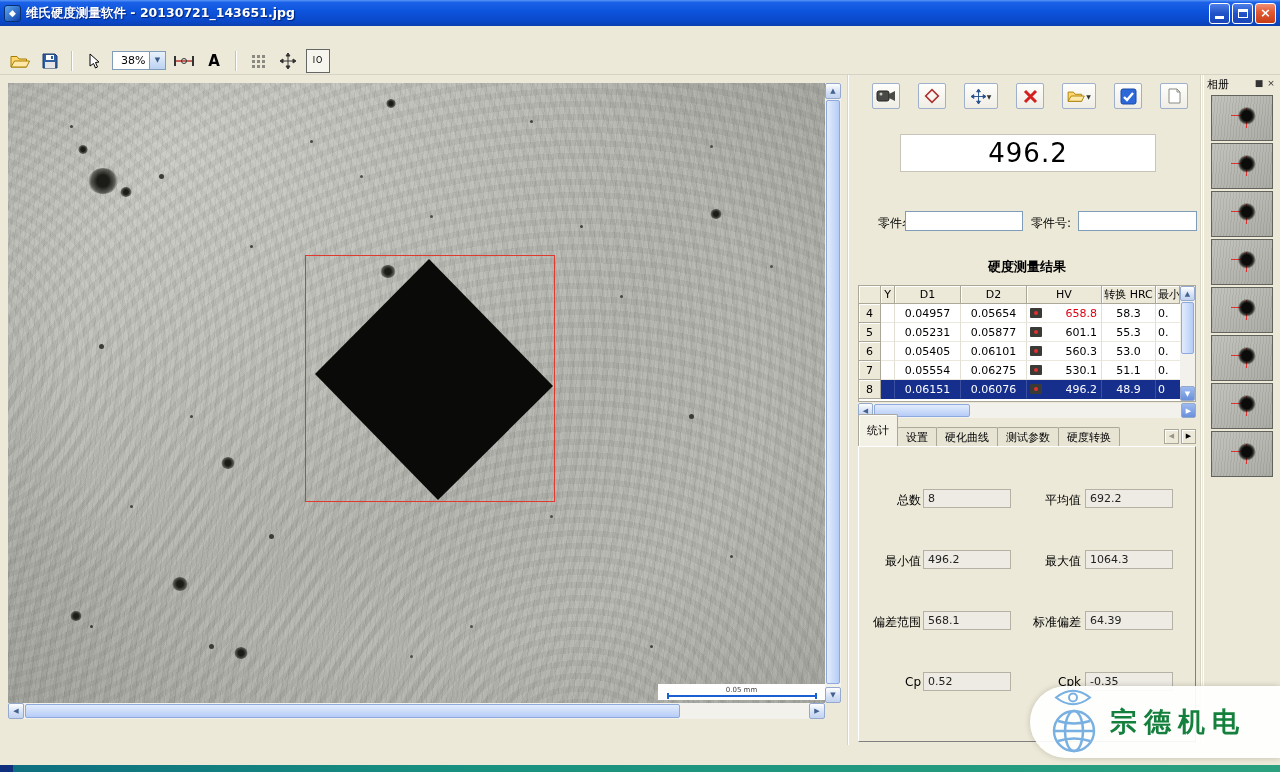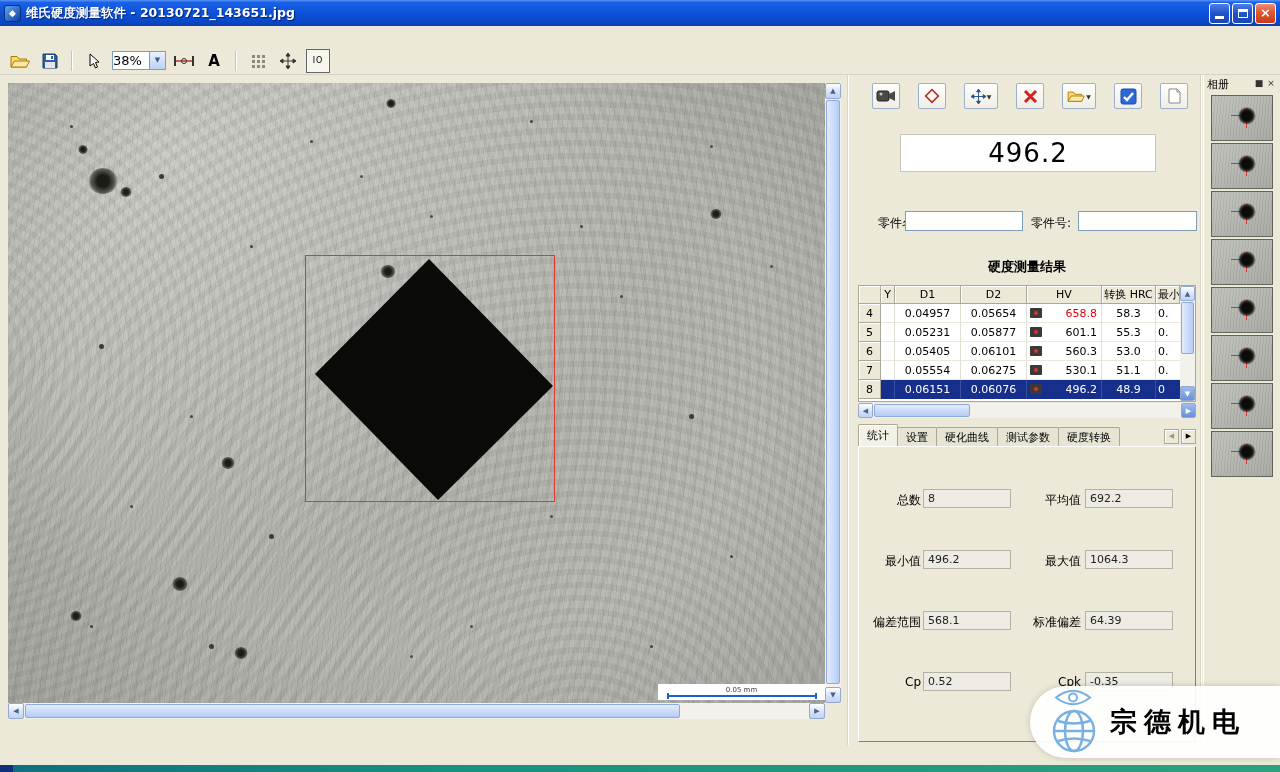--- a/index.html
+++ b/index.html
@@ -28,21 +28,21 @@
   
   .menubar{ position:absolute; left:0; top:26px; width:1280px; height:21px;
     background:#ECE9D8; display:flex; align-items:center; border-bottom:1px solid #fff; }
   .menu-item{ padding:2px 8px; cursor:default; }
   
   .toolbar{ position:absolute; left:0; top:47px; width:1280px; height:28px;
     display:flex; align-items:center; padding:0 8px; gap:6px; border-bottom:1px solid #D6D2C6; }
   .tbtn{ height:24px; min-width:24px; display:flex; align-items:center; justify-content:center; }
   .tsep{ width:2px; height:20px; border-left:1px solid #C6C2B4; border-right:1px solid #fff; margin:0 3px; }
   .combo{ width:54px; height:19px; background:#fff; border:1px solid #7F9DB9; display:flex; align-items:center; }
-  .combo-text{ flex:1; padding-left:0; font-size:13px; }
+  .combo-text{ flex:1; padding-left:8px; font-size:11px; }
   .combo-btn{ width:16px; height:17px; border-left:1px solid #7F9DB9;
     background:linear-gradient(180deg,#E9F2FD,#BBD2F1); font-size:7px; color:#3A5A86; text-align:center; line-height:16px; }
   .a-letter{ font-size:15px; font-weight:bold; }
   .io-box{ border:1px solid #666; font-size:8px; padding:1px 3px; background:#F6F5EE; letter-spacing:1px; }
   
   .viewport{ position:absolute; left:8px; top:83px; width:817px; height:620px; overflow:hidden; background:#B8B9B3; }
   .micro{ position:absolute; inset:0;
     background:
       repeating-linear-gradient(97deg, rgba(0,0,0,.055) 0 1px, transparent 1px 5px),
       repeating-linear-gradient(82deg, rgba(255,255,255,.065) 0 1px, transparent 1px 4px),
@@ -118,21 +118,21 @@
   .trow.sel .tc{ background:#162E8C; color:#fff; border-right-color:#3A4FA0; border-bottom-color:#162E8C; }
   .trow.sel .rowhdr{ background:#ECE9D8; color:#000; border-right:1px solid #ACA899; border-bottom:1px solid #ACA899; }
   .tvscroll{ position:relative; width:15px; background:#F2F1EB; }
   .tvscroll .sb-btn{ width:15px; height:15px; }
   .thscroll{ position:absolute; left:858px; top:403px; width:338px; height:15px; background:#F2F1EB; }
   .thscroll .sb-btn{ width:15px; height:15px; }
   
   .tabstrip{ position:absolute; left:858px; top:424px; width:338px; height:22px; display:flex; align-items:flex-end; }
   .tab{ height:19px; padding:0 8px; margin-right:-1px; font-size:11px; display:flex; align-items:center;
     background:#E7E4D4; border:1px solid #ACA899; border-bottom:none; border-radius:2px 2px 0 0; }
-  .tab.active{ height:22px; background:#F3F1E6; box-shadow:inset 1px 1px 0 #fff; position:relative; z-index:2; }
+  .tab.active{ height:32px; background:#F3F1E6; box-shadow:inset 1px 1px 0 #fff; position:relative; z-index:2; }
   .tabnav{ margin-left:auto; display:flex; gap:2px; align-items:center; padding-bottom:2px; }
   .nbtn{ width:15px; height:15px; border:1px solid #ACA899; background:#ECE9D8; font-size:7px;
     line-height:13px; text-align:center; color:#000; box-shadow:inset 1px 1px 0 #fff; }
   .nbtn.dis{ color:#9A968A; }
   .tabpage{ position:absolute; left:858px; top:446px; width:338px; height:296px; background:#ECE9D8;
     border:1px solid; border-color:#FFFFFF #808080 #808080 #FFFFFF; }
   .slabel{ position:absolute; font-size:12px; text-align:right; white-space:nowrap; }
   .sbox{ position:absolute; width:88px; height:19px; background:#EDEBE3; border:1px solid #B5B1A4;
     font-size:11px; display:flex; align-items:center; padding-left:4px; color:#222; }
   
@@ -161,21 +161,21 @@
   .bottom-strip{ position:absolute; left:0; top:765px; width:1280px; height:7px;
     background:linear-gradient(90deg,#0E6E80 0%,#17907F 35%,#2BA180 100%); }
   .strip-cap{ position:absolute; left:0; top:765px; width:13px; height:7px; background:#10307E; }
   
   .watermark{ position:absolute; right:0; top:686px; width:250px; height:72px; z-index:50;
     background:rgba(255,255,255,.93); border-radius:36px 0 0 36px; box-shadow:0 0 6px rgba(0,0,0,.18);
     display:flex; align-items:center; }
   .wm-logo{ position:relative; width:58px; height:66px; margin-left:16px; flex:none; }
   .wm-eye{ position:absolute; left:8px; top:0; }
   .wm-globe{ position:absolute; left:4px; bottom:0; }
-  .wm-text{ font-size:27px; font-weight:bold; color:#000000; letter-spacing:7px; margin-left:6px; white-space:nowrap; }
+  .wm-text{ font-size:27px; font-weight:bold; color:#15803d; letter-spacing:7px; margin-left:6px; white-space:nowrap; }
 </style>
 </head>
 <body>
 
 <div class="window">
 
   <div class="titlebar">
     <div class="app-icon">◆</div>
     <div class="title">维氏硬度测量软件 - 20130721_143651.jpg</div>
     <div class="winbtn">

